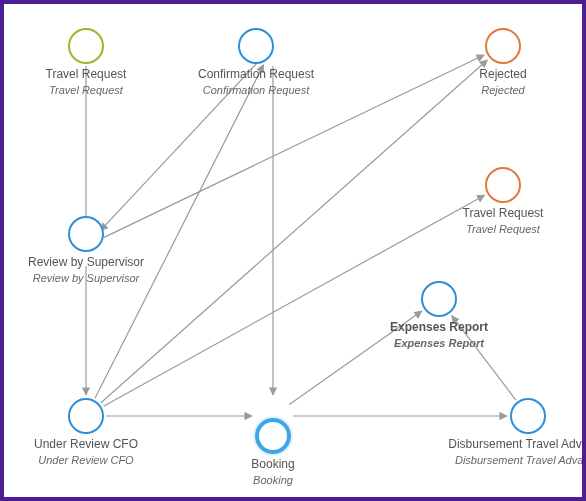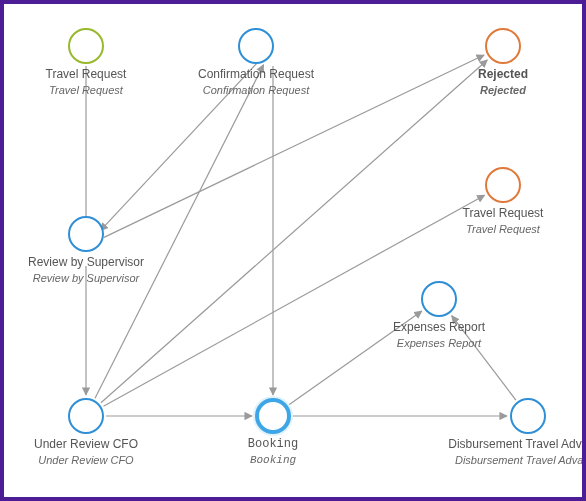--- a/index.html
+++ b/index.html
@@ -86,46 +86,46 @@
       <div class="node" style="left: 82px; top: 24px;">
         <div class="circle green"></div>
         <div class="label">Travel Request</div>
         <div class="sublabel">Travel Request</div>
       </div>
       <div class="node" style="left: 252px; top: 24px;">
         <div class="circle blue"></div>
         <div class="label">Confirmation Request</div>
         <div class="sublabel">Confirmation Request</div>
       </div>
-      <div class="node" style="left: 499px; top: 24px; font-weight: bold;">
+      <div class="node" style="left: 499px; top: 24px;">
         <div class="circle orange"></div>
         <div class="label">Rejected</div>
         <div class="sublabel">Rejected</div>
       </div>
       <div class="node" style="left: 499px; top: 163px;">
         <div class="circle orange"></div>
         <div class="label">Travel Request</div>
         <div class="sublabel">Travel Request</div>
       </div>
       <div class="node" style="left: 82px; top: 212px;">
         <div class="circle blue"></div>
         <div class="label">Review by Supervisor</div>
         <div class="sublabel">Review by Supervisor</div>
       </div>
-      <div class="node" style="left: 435px; top: 277px;">
+      <div class="node" style="left: 435px; top: 277px; font-weight: bold;">
         <div class="circle blue"></div>
         <div class="label">Expenses Report</div>
         <div class="sublabel">Expenses Report</div>
       </div>
       <div class="node" style="left: 82px; top: 394px;">
         <div class="circle blue"></div>
         <div class="label">Under Review CFO</div>
         <div class="sublabel">Under Review CFO</div>
       </div>
-      <div class="node" style="left: 269px; top: 394px; font-family: Liberation Mono, monospace;">
+      <div class="node" style="left: 269px; top: 414px;">
         <div class="circle bluebold"></div>
         <div class="label">Booking</div>
         <div class="sublabel">Booking</div>
       </div>
       <div class="node" style="left: 524px; top: 394px;">
         <div class="circle blue"></div>
         <div class="label">Disbursement Travel Advance</div>
         <div class="sublabel">Disbursement Travel Advance</div>
       </div>
     </div>

